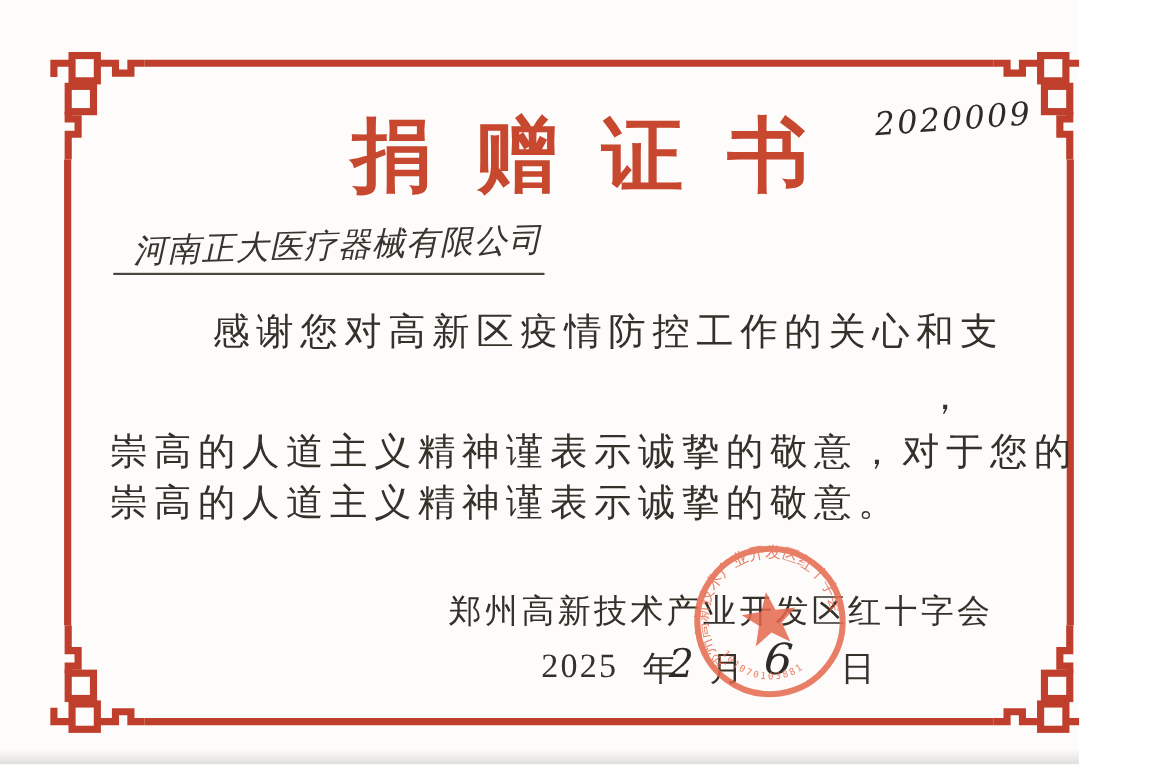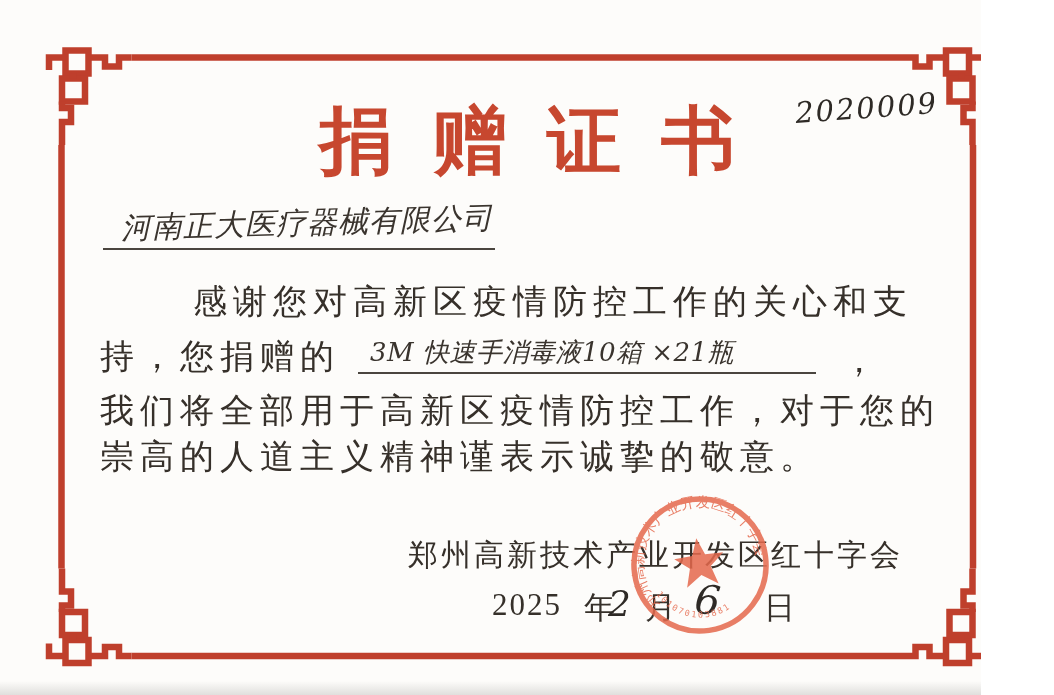--- a/index.html
+++ b/index.html
@@ -126,27 +126,23 @@
   <div class="title">捐赠证书</div>
 
   <div class="serial">2020009</div>
 
   <div class="recipient-wrap">
     <span class="recipient-text">河南正大医疗器械有限公司</span>
   </div>
 
   <div class="body-line line1">感谢您对高新区疫情防控工作的关心和支</div>
 
-  <div class="body-line line2">持，您捐赠的</div>
-  <div class="item-wrap">
-    <span class="item-text">3M 快速手消毒液10箱 ×21瓶</span>
-  </div>
   <div class="line2-comma">，</div>
 
-  <div class="body-line line3">我们将全部用于高新区疫情防控工作，对于您的</div>
+  <div class="body-line line3">崇高的人道主义精神谨表示诚挚的敬意，对于您的</div>
   <div class="body-line line4">崇高的人道主义精神谨表示诚挚的敬意。</div>
 
   <div class="issuer">郑州高新技术产业开发区红十字会</div>
 
   <div class="date-line">
     <span class="date-part d-year">2025</span>
     <span class="date-part d-ylabel">年</span>
     <span class="date-part d-month-hand">2</span>
     <span class="date-part d-mlabel">月</span>
     <span class="date-part d-day-hand">6</span>

